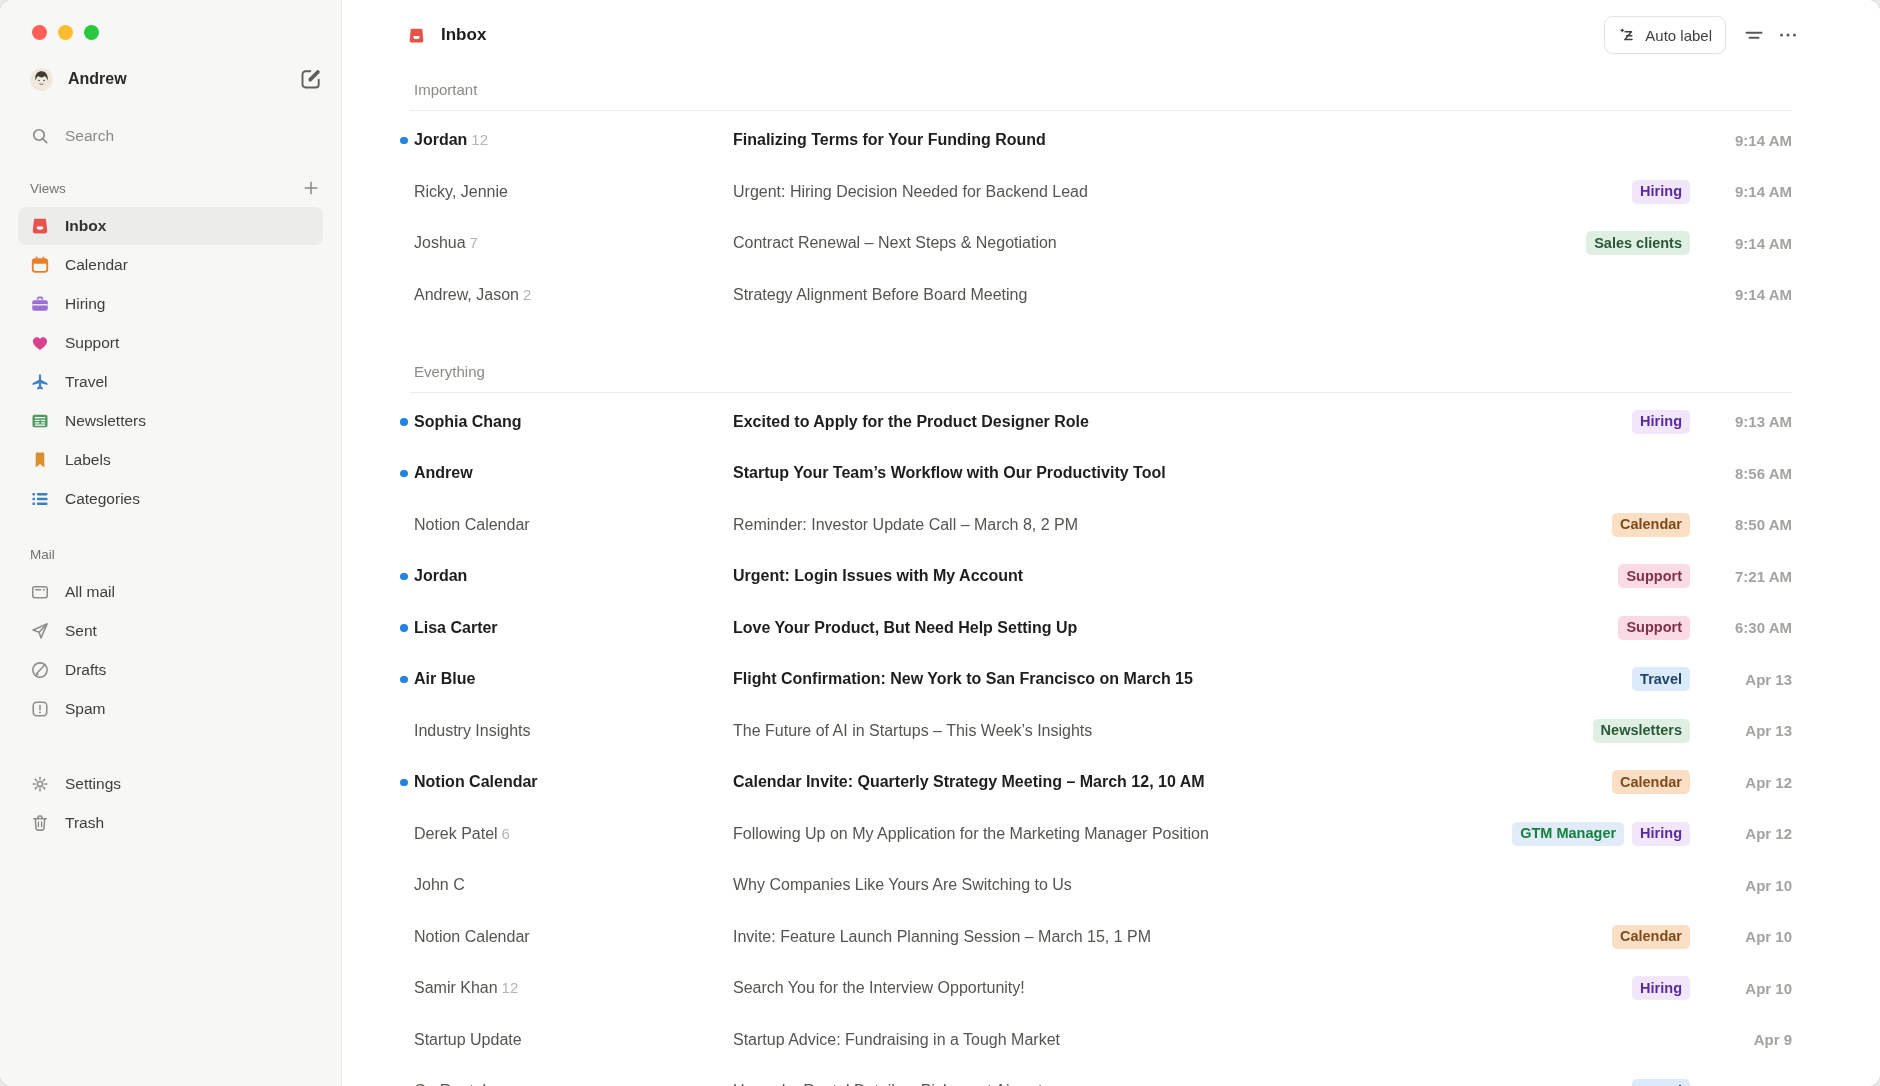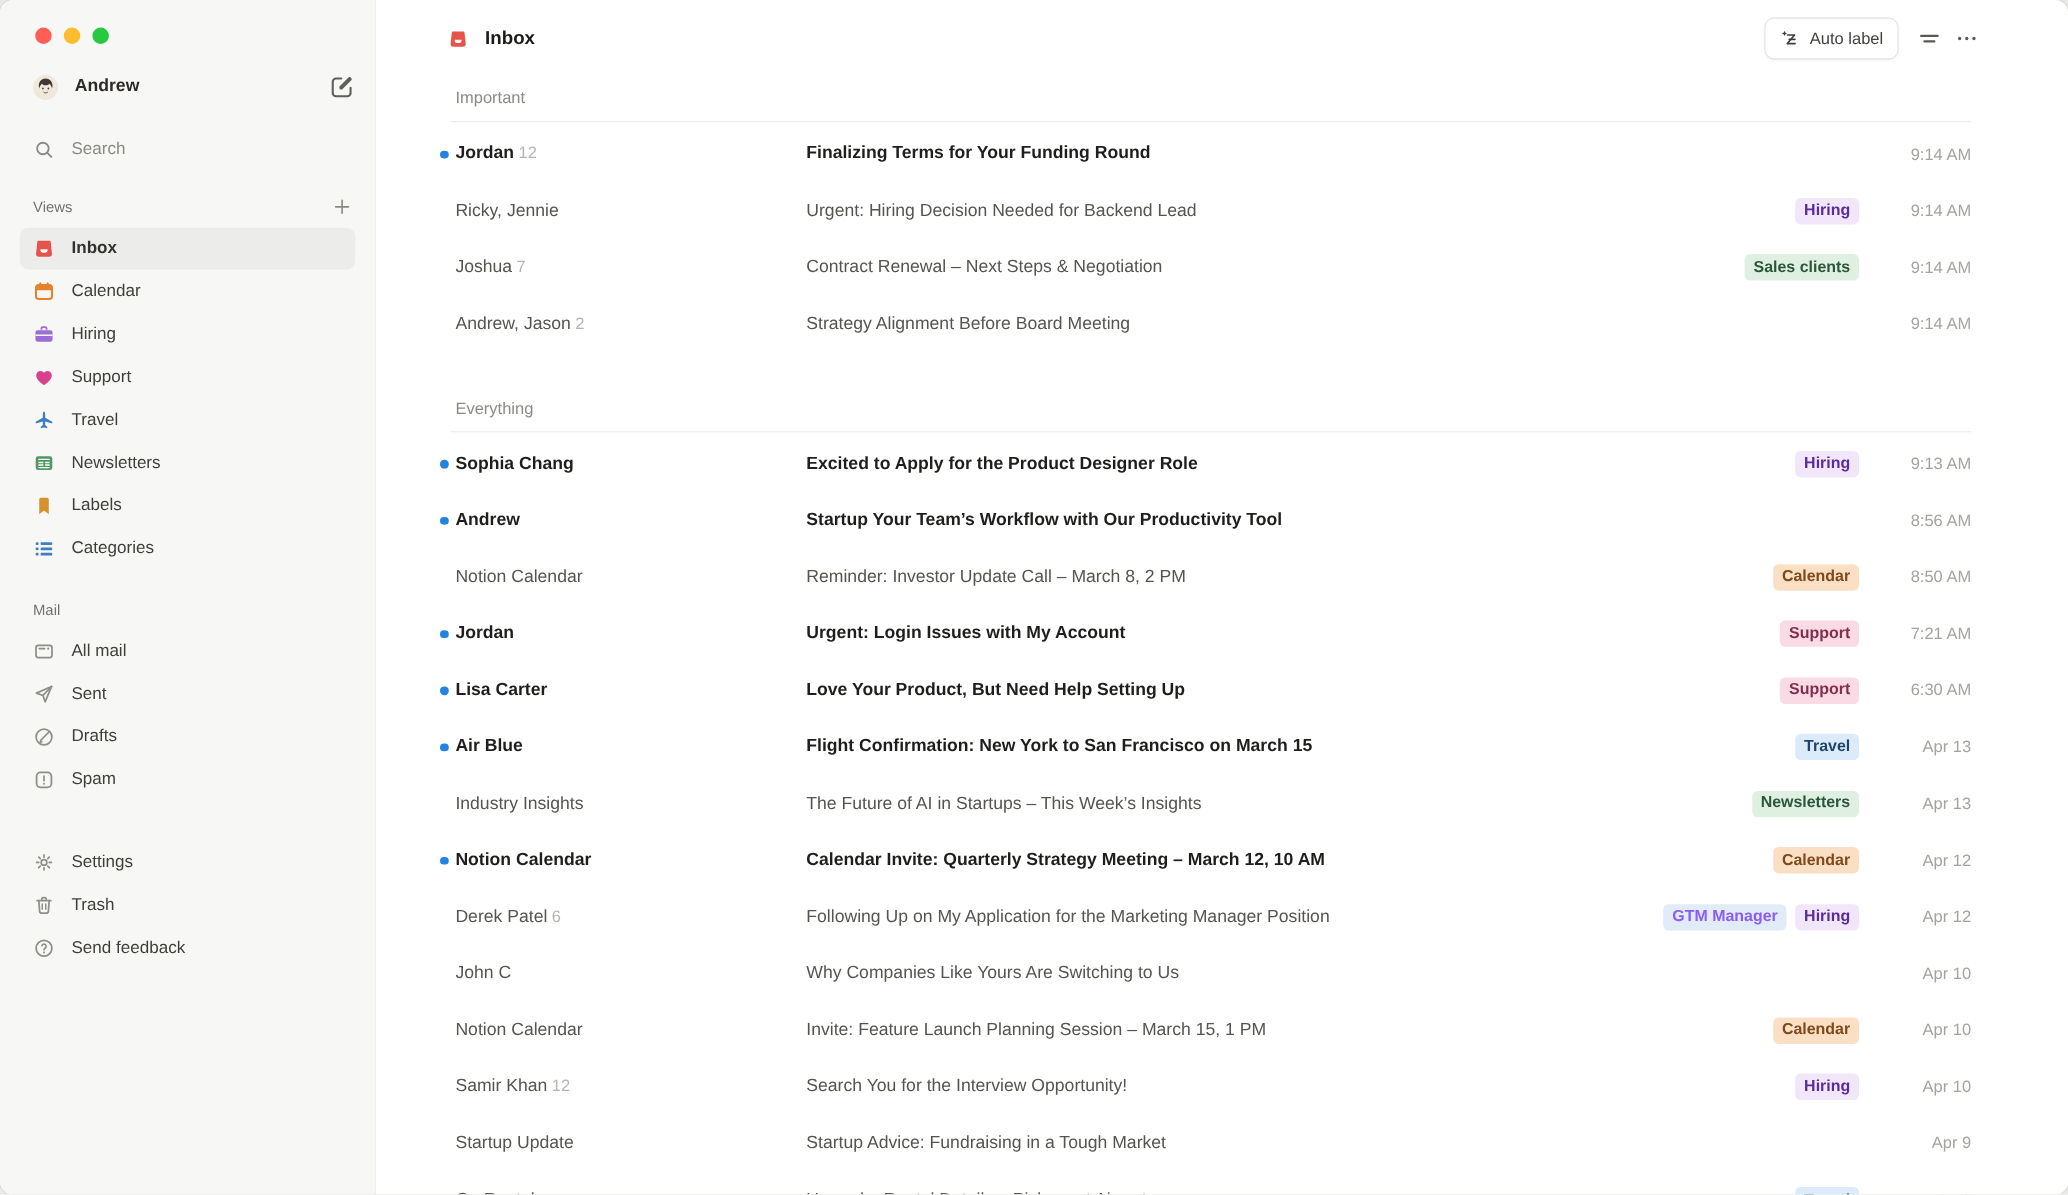--- a/index.html
+++ b/index.html
@@ -73,21 +73,21 @@
   .dot{width:7.5px;height:7.5px;border-radius:50%;background:#2383e2;display:inline-block;}
   .sender{width:319px;flex:none;font-size:16px;color:#55544f;white-space:nowrap;overflow:hidden;text-overflow:ellipsis;padding-right:12px;box-sizing:border-box;}
   .count{color:#b5b4b0;font-weight:400;font-size:15px;margin-left:4px;}
   .subject{flex:1;min-width:0;font-size:16px;color:#55544f;white-space:nowrap;overflow:hidden;text-overflow:ellipsis;}
   .row.unread .sender,.row.unread .subject{font-weight:700;color:#1e1e1c;}
   .badges{display:flex;gap:8px;margin-left:16px;flex:none;}
   .badge{
     padding:2.5px 8px;border-radius:5px;font-size:14.5px;font-weight:600;
     white-space:nowrap;line-height:1.3;
   }
-  .time{width:86px;flex:none;margin-left:16px;text-align:right;font-size:15px;color:#a4a39f;white-space:nowrap;}
+  .time{width:86px;flex:none;margin-left:16px;text-align:right;font-size:15px;color:#a4a39f;white-space:nowrap;font-weight:bold;}
 </style>
 </head>
 <body>
 
 <div class="window">
 
   <div class="sidebar">
     <div class="traffic">
       <span class="tl red"></span>
       <span class="tl yellow"></span>
@@ -266,30 +266,20 @@
         </div>
         <div class="nav-item">
           <span class="icon" style="color:#8f8e89">
             <svg viewBox="0 0 24 24" fill="none" stroke="currentColor" stroke-width="1.9" stroke-linecap="round">
               <path d="M4.6 6.9h14.8M9.6 6.6V5.1a1.6 1.6 0 0 1 1.6-1.6h1.6a1.6 1.6 0 0 1 1.6 1.6v1.5"></path>
               <path d="M6.4 6.9l.8 11.4a2.4 2.4 0 0 0 2.4 2.2h4.8a2.4 2.4 0 0 0 2.4-2.2l.8-11.4"></path>
               <path d="M10.1 10.6v5.8M13.9 10.6v5.8" stroke-width="1.6"></path>
             </svg>
           </span>
           <span class="nav-label">Trash</span>
-        </div>
-        <div class="nav-item">
-          <span class="icon" style="color:#8f8e89">
-            <svg viewBox="0 0 24 24" fill="none" stroke="currentColor" stroke-width="1.9">
-              <circle cx="12" cy="12" r="8.6"></circle>
-              <path d="M9.7 9.4a2.35 2.35 0 1 1 3.3 2.7c-.8.4-1 .9-1 1.8" stroke-linecap="round" stroke-width="1.8"></path>
-              <circle cx="12" cy="16.7" r="1.05" fill="currentColor" stroke="none"></circle>
-            </svg>
-          </span>
-          <span class="nav-label">Send feedback</span>
         </div>
       </div>
   </div>
 
   <div class="main">
     <div class="main-header">
       <span class="main-title-icon">
         <svg viewBox="0 0 24 24">
           <path fill="currentColor" d="M5.7 3.4h12.6c.5 0 .9.36.95.85l1.4 13a3.3 3.3 0 0 1-3.28 3.65H6.63a3.3 3.3 0 0 1-3.28-3.65l1.4-13c.05-.49.45-.85.95-.85z"></path>
           <path fill="#ffffff" d="M8.1 12.7h7.8v1.2a2.5 2.5 0 0 1-2.5 2.5h-2.8a2.5 2.5 0 0 1-2.5-2.5v-1.2z"></path>
@@ -444,21 +434,21 @@
               <span class="badges">
                 <span class="badge" style="background:#FBDFC5;color:#7E4A1B">Calendar</span>
               </span>
               <span class="time">Apr 12</span>
             </div>
             <div class="row">
               <span class="dot-col"></span>
               <span class="sender">Derek Patel<span class="count">6</span></span>
               <span class="subject">Following Up on My Application for the Marketing Manager Position</span>
               <span class="badges">
-                <span class="badge" style="background:#E1ECF8;color:#8b5cf6">GTM Manager</span>
+                <span class="badge" style="background:#E1ECF8;color:#15803d">GTM Manager</span>
                 <span class="badge" style="background:#F1E6FA;color:#5A2BA0">Hiring</span>
               </span>
               <span class="time">Apr 12</span>
             </div>
             <div class="row">
               <span class="dot-col"></span>
               <span class="sender">John C</span>
               <span class="subject">Why Companies Like Yours Are Switching to Us</span>
               <span class="time">Apr 10</span>
             </div>

